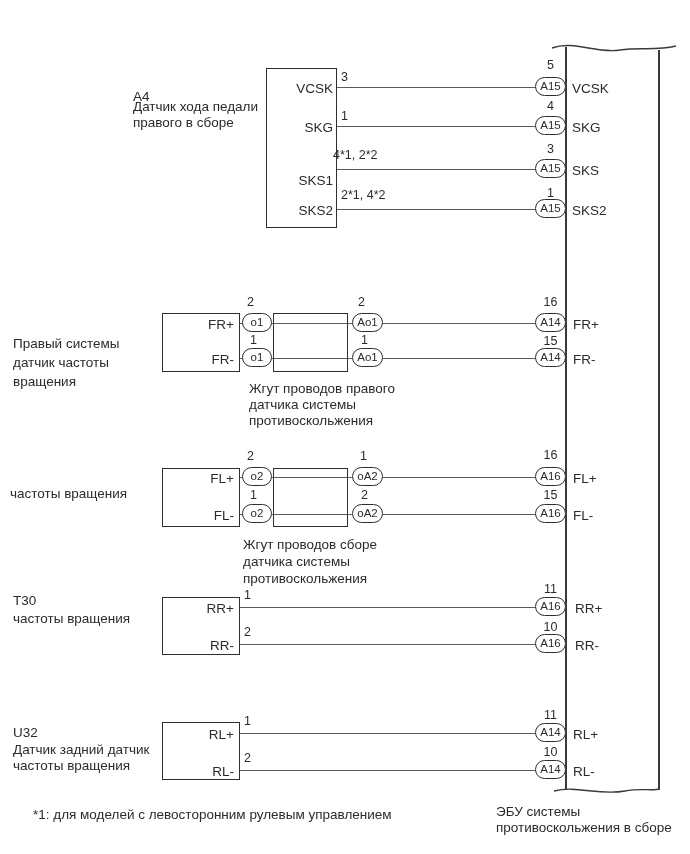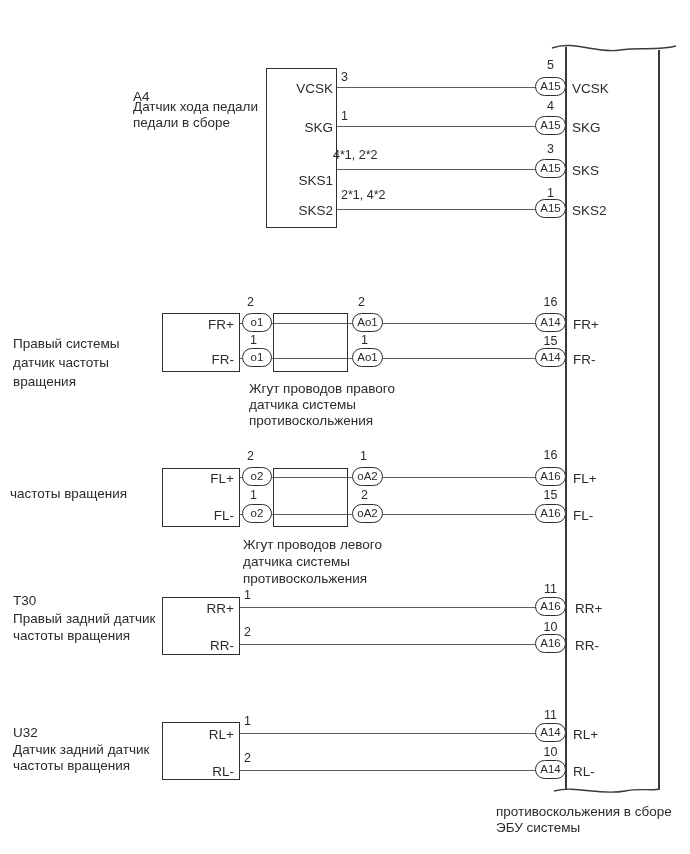--- a/index.html
+++ b/index.html
@@ -43,21 +43,21 @@
   <svg class="wavy" style="left:548px;top:38px" width="132" height="20" viewBox="0 0 132 20">
     <path d="M4 10 C26 2, 48 16, 72 12 C92 9, 108 13, 128 8" fill="none" stroke="#3a3a3a" stroke-width="1.4"></path>
   </svg>
   <svg class="wavy" style="left:549px;top:781px" width="116" height="18" viewBox="0 0 116 18">
     <path d="M5 10 C28 4, 50 15, 76 10 C92 7, 103 10, 111 8" fill="none" stroke="#3a3a3a" stroke-width="1.4"></path>
   </svg>
 
   <div class="t" style="left:133px;top:88px">A4</div>
   <div class="t" style="left:133px;top:99px;line-height:16px">
     <div>Датчик хода педали</div>
-    <div>педали в сборе</div>
+    <div>правого в сборе</div>
   </div>
   <div class="box" style="left:266px;top:68px;width:71px;height:160px"></div>
   <div class="t rt" style="left:266px;top:80px;width:67px">VCSK</div>
   <div class="t rt" style="left:266px;top:119px;width:67px">SKG</div>
   <div class="t rt" style="left:266px;top:172px;width:67px">SKS1</div>
   <div class="t rt" style="left:266px;top:202px;width:67px">SKS2</div>
   <div class="pn" style="left:341px;top:71px">3</div>
   <div class="pn" style="left:341px;top:110px">1</div>
   <div class="pn" style="left:333px;top:149px">4*1, 2*2</div>
   <div class="pn" style="left:341px;top:189px">2*1, 4*2</div>
@@ -113,34 +113,33 @@
   <div class="pn" style="left:247px;top:450px">2</div>
   <div class="oval" style="left:242px;top:467px;width:30px">o2</div>
   <div class="pn" style="left:250px;top:489px">1</div>
   <div class="oval" style="left:242px;top:504px;width:30px">o2</div>
   <div class="box" style="left:273px;top:468px;width:75px;height:59px"></div>
   <div class="pn" style="left:360px;top:450px">1</div>
   <div class="oval" style="left:352px;top:467px">oA2</div>
   <div class="pn" style="left:361px;top:489px">2</div>
   <div class="oval" style="left:352px;top:504px">oA2</div>
   <div class="t" style="left:243px;top:536px;line-height:17px">
-    <div>Жгут проводов левого</div>
+    <div>Жгут проводов сборе</div>
     <div>датчика системы</div>
     <div>противоскольжения</div>
   </div>
   <div class="pn ctr" style="left:535px;top:449px;width:31px">16</div>
   <div class="oval" style="left:535px;top:467px">A16</div>
   <div class="t" style="left:573px;top:470px">FL+</div>
   <div class="pn ctr" style="left:535px;top:489px;width:31px">15</div>
   <div class="oval" style="left:535px;top:504px">A16</div>
   <div class="t" style="left:573px;top:507px">FL-</div>
 
   <div class="t" style="left:13px;top:592px">T30</div>
   <div class="t" style="left:13px;top:610px;line-height:17px">
-    <div>Правый задний датчик</div>
     <div>частоты вращения</div>
   </div>
   <div class="box" style="left:162px;top:597px;width:78px;height:58px"></div>
   <div class="t rt" style="left:162px;top:600px;width:72px">RR+</div>
   <div class="t rt" style="left:162px;top:637px;width:72px">RR-</div>
   <div class="pn" style="left:244px;top:589px">1</div>
   <div class="pn" style="left:244px;top:626px">2</div>
   <div class="pn ctr" style="left:535px;top:583px;width:31px">11</div>
   <div class="oval" style="left:535px;top:597px">A16</div>
   <div class="t" style="left:575px;top:600px">RR+</div>
@@ -159,19 +158,20 @@
   <div class="pn" style="left:244px;top:715px">1</div>
   <div class="pn" style="left:244px;top:752px">2</div>
   <div class="pn ctr" style="left:535px;top:709px;width:31px">11</div>
   <div class="oval" style="left:535px;top:723px">A14</div>
   <div class="t" style="left:573px;top:726px">RL+</div>
   <div class="pn ctr" style="left:535px;top:746px;width:31px">10</div>
   <div class="oval" style="left:535px;top:760px">A14</div>
   <div class="t" style="left:573px;top:763px">RL-</div>
 
   <div class="t" style="left:496px;top:804px;line-height:16px">
+    <div>ЭБУ системы</div>
     <div>противоскольжения в сборе</div>
-    <div>ЭБУ системы</div>
   </div>
   <div class="t" style="left:33px;top:804px;line-height:21px">
+    <div>*1: для моделей с левосторонним рулевым управлением</div>
   </div>
 
 </div>
 
 </body></html>

